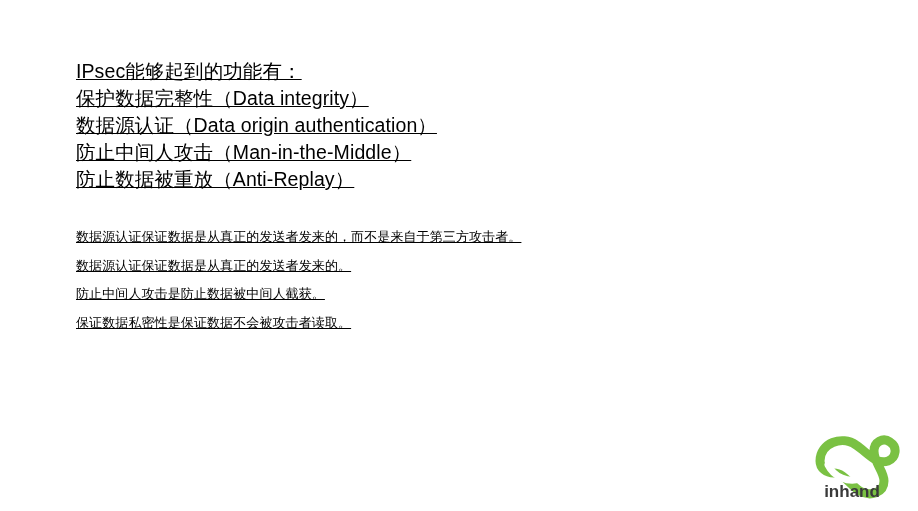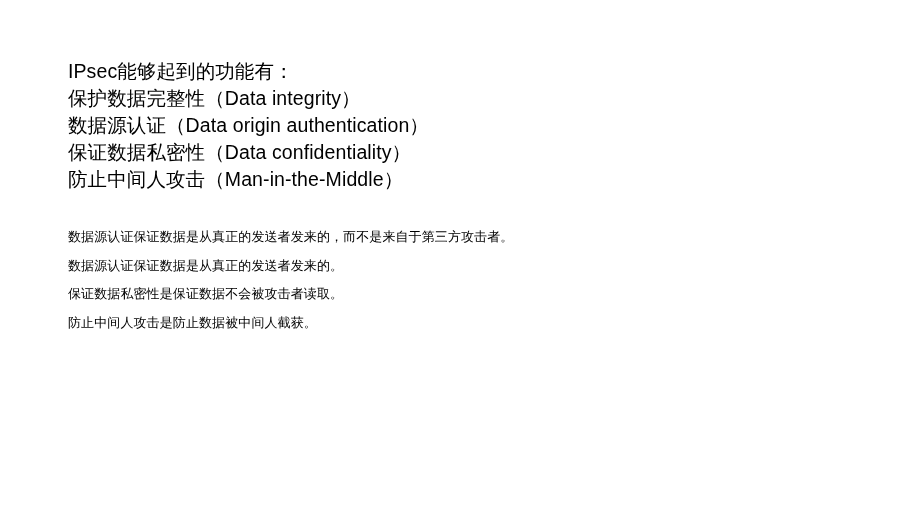--- a/index.html
+++ b/index.html
@@ -15,23 +15,24 @@
     overflow: hidden;
     position: relative;
   }
   .slide {
     position: absolute;
     inset: 0;
     background: #ffffff;
   }
   .content {
     position: absolute;
-    left: 68px;
+    left: 76px;
     top: 58px;
     width: 790px;
+    text-decoration: underline;
   }
   .line {
     font-size: 19.5px;
     line-height: 27px;
     white-space: pre;
     letter-spacing: 0.1px;
   }
   .block-gap {
     height: 30px;
   }
@@ -57,29 +58,38 @@
 
 <div class="slide">
 
   <div class="content">
 
     <div class="line">IPsec能够起到的功能有：</div>
 
     <div>
       <div class="line">保护数据完整性（Data integrity）</div>
       <div class="line">数据源认证（Data origin authentication）</div>
-      <div class="line">保证数据私密性（Data confidentiality）</div>
       <div class="line">防止中间人攻击（Man-in-the-Middle）</div>
+      <div class="line">防止数据被重放（Anti-Replay）</div>
     </div>
 
     <div class="block-gap"></div>
 
     <div>
       <div class="para">数据源认证保证数据是从真正的发送者发来的，而不是来自于第三方攻击者。</div>
       <div class="para">数据源认证保证数据是从真正的发送者发来的。</div>
+      <div class="para">防止中间人攻击是防止数据被中间人截获。</div>
       <div class="para">保证数据私密性是保证数据不会被攻击者读取。</div>
-      <div class="para">防止中间人攻击是防止数据被中间人截获。</div>
     </div>
 
   </div>
 
+  <div class="logo">
+    <svg viewBox="0 0 96 76" width="96" height="76" aria-hidden="true">
+      <g>
+        <path d="M16 36 C16 18, 38 10, 52 20 C64 28, 72 40, 84 36 C92 33, 94 22, 86 17 C79 12, 70 17, 70 26 C70 38, 80 46, 80 56 C80 68, 66 72, 56 66 C46 60, 40 48, 30 48 C22 48, 16 43, 16 36 Z" fill="none" stroke="#7ac143" stroke-width="9" stroke-linecap="round" stroke-linejoin="round"></path>
+        <path d="M24 40 C30 52, 44 58, 56 54" fill="none" stroke="#ffffff" stroke-width="7" stroke-linecap="round"></path>
+      </g>
+      <text x="48" y="72" text-anchor="middle" font-family="'Liberation Sans', sans-serif" font-size="17" font-weight="bold" fill="#3a3a3a">inhand</text>
+    </svg>
+  </div>
 
 </div>
 
 </body></html>

